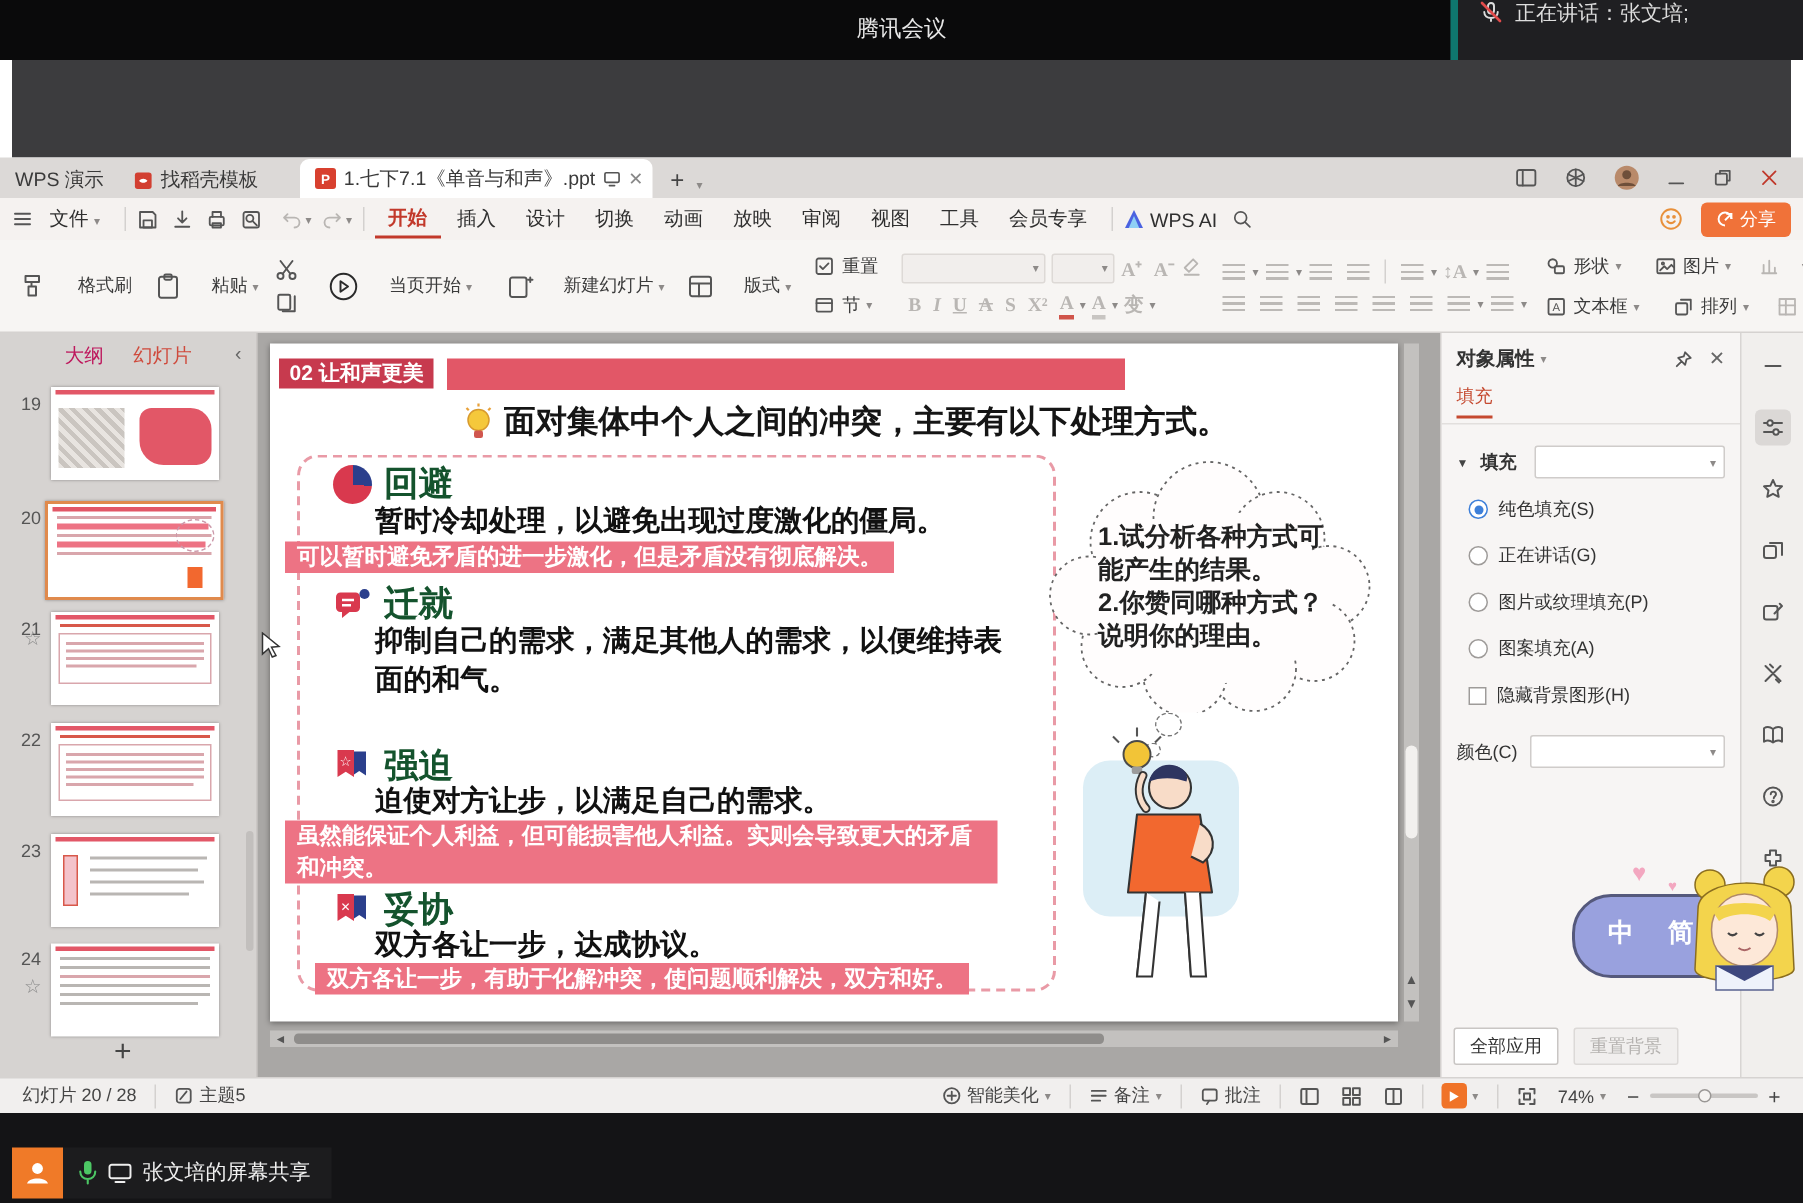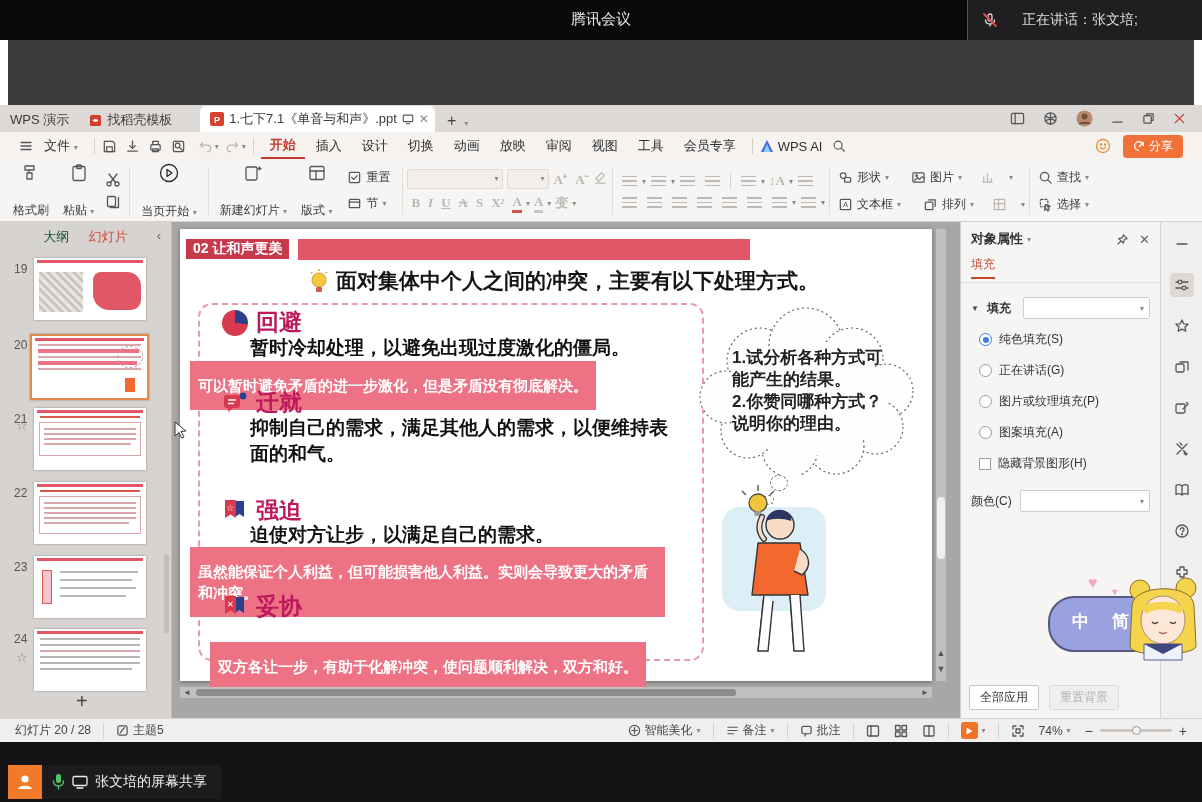--- a/index.html
+++ b/index.html
@@ -6,41 +6,41 @@
   html,body{background:#777}
   .screen{position:relative;width:1202px;height:802px;background:#fff;overflow:hidden;
     font-family:"Liberation Sans","DejaVu Sans",sans-serif;color:#333}
   .abs{position:absolute}
   .row{display:flex;align-items:center}
   svg.i{stroke:#555;fill:none;stroke-width:1.3;stroke-linecap:round;stroke-linejoin:round}
   svg.ig{stroke:#b9b6b3}
   
   .meet-bar{position:absolute;left:0;top:0;width:1202px;height:40px;background:#0a0a0b}
   .meet-title{position:absolute;left:0;right:0;top:10px;text-align:center;color:#e8e8e8;font-size:15px}
-  .meet-right{position:absolute;right:0;top:0;width:235px;height:40px;background:#1f1f22;display:flex;align-items:center;gap:24px;padding-left:14px;border-left:1px solid #0f766e}
+  .meet-right{position:absolute;right:0;top:0;width:235px;height:40px;background:#1f1f22;display:flex;gap:8px;padding-left:14px;border-left:5px solid #0f766e}
   .meet-right span{color:#ddd;font-size:14px}
   .desk{position:absolute;left:0;top:40px;width:1202px;height:65px;background:#fff}
   .desk-dark{position:absolute;left:8px;top:0;width:1186px;height:65px;background:#3c3c3e}
   .bottom-black{position:absolute;left:0;top:742px;width:1202px;height:60px;background:#141416}
   .share-chip{position:absolute;left:8px;top:765px;height:34px;display:flex;align-items:stretch}
   .share-ava{width:34px;height:34px;background:#f07a28;display:flex;align-items:center;justify-content:center}
   .share-pill{background:#1c1c1e;display:flex;align-items:center;gap:7px;padding:0 14px 0 10px}
   .share-pill span{color:#f0f0f0;font-size:14px}
   
   .tabbar{position:absolute;left:0;top:105px;width:1202px;height:27px;background:#dcd9d7;display:flex;align-items:flex-end}
   .tab{display:flex;align-items:center;gap:5px;font-size:13px;color:#3a3a3a;padding:0 10px;height:24px}
   .tab.active{background:#fff;border-radius:6px 6px 0 0;height:26px;padding-right:6px}
   .winctl{position:absolute;right:0;top:0;height:27px;display:flex;align-items:center;gap:18px;padding-right:16px}
-  .menubar{position:absolute;left:0;top:132px;width:1202px;height:28px;background:#f5f2f0;display:flex;align-items:center;font-size:13px;color:#2f2f2f;gap:2px;padding:0 19px}
+  .menubar{position:absolute;left:0;top:132px;width:1202px;height:28px;background:#f5f2f0;display:flex;align-items:center;font-size:13px;color:#2f2f2f;gap:2px;padding:0 8px}
   .mtab{padding:3px 9px;cursor:default}
   .mtab.on{color:#c2392b;font-weight:bold;border-bottom:2px solid #c2392b}
   .vsep{width:1px;height:16px;background:#d4d1cf;margin:0 5px}
   .share-btn{display:flex;align-items:center;gap:4px;background:#f07239;color:#fff;font-size:12px;padding:3px 10px;border-radius:4px}
   .ribbon{position:absolute;left:0;top:160px;width:1202px;height:62px;background:#f7f5f3;border-bottom:1px solid #d5d2d0;display:flex;align-items:center;padding:0 6px}
-  .rb{display:flex;flex-direction:column;align-items:center;justify-content:center;gap:19px;font-size:12px;color:#3b3b3b;padding:2px 7px;white-space:nowrap}
+  .rb{display:flex;flex-direction:row;align-items:center;justify-content:center;gap:19px;font-size:12px;color:#3b3b3b;padding:2px 7px;white-space:nowrap}
   .rs{display:flex;align-items:center;gap:4px;font-size:12px;color:#3b3b3b;white-space:nowrap;padding:2px 4px}
   .cv{font-size:8px;color:#8d8a88}
   .gsep{width:1px;height:48px;background:#e0ddda;margin:0 4px}
   .fontbox{width:96px;height:20px;border:1px solid #ddd9d6;background:#f1eeec;border-radius:2px;display:flex;align-items:center;justify-content:flex-end;padding:0 4px}
   .gl{font-size:13px;color:#b9b6b3;font-weight:bold;margin:0 4px;font-family:"Liberation Serif",serif}
   .lineico{width:15px;height:11px;background:repeating-linear-gradient(to bottom,#bcb9b6 0 1.5px,transparent 1.5px 4.5px);margin:0 5px}
   
   .thumb-panel{position:absolute;left:0;top:222px;width:172px;height:496px;background:#d6d3d1;border-right:1px solid #bfbcba}
   .tp-head{position:absolute;left:0;top:6px;width:100%;text-align:center;font-size:13px}
   .thumb-num{position:absolute;left:14px;font-size:12px;color:#555}
@@ -50,23 +50,23 @@
   .mini-line{height:2px;background:#d9a6ac;margin:3px 6px}
   .mini-line.g{background:#b9b6b3}
   .star{color:#8a8a8a;font-size:13px}
   
   .canvas{position:absolute;left:172px;top:222px;width:788px;height:496px;background:#a9a7a5}
   .slide{position:absolute;left:8px;top:7px;width:752px;height:452px;background:#fff;box-shadow:0 1px 4px rgba(0,0,0,.4)}
   .banner-label{position:absolute;left:6px;top:10px;background:#c73a4e;color:#fff;font-weight:bold;font-size:14px;padding:1px 7px}
   .banner-bar{position:absolute;left:118px;top:10px;width:452px;height:21px;background:#e25767}
   .headline{position:absolute;left:128px;top:38px;display:flex;align-items:center;gap:6px;font-size:21px;font-weight:800;color:#151515}
   .dash-box{position:absolute;left:18px;top:74px;width:506px;height:358px;border:2px dashed #e99aa6;border-radius:14px}
-  .it-title{position:absolute;display:flex;align-items:center;gap:8px;font-size:23px;font-weight:900;color:#be185d}
+  .it-title{position:absolute;display:flex;align-items:center;gap:8px;font-size:23px;font-weight:900;color:#14532d}
   .it-desc{position:absolute;font-family:"Liberation Serif","DejaVu Serif",serif;font-size:19px;font-weight:bold;color:#111;line-height:1.35}
-  .it-note{position:absolute;background:#ed7384;color:#fff;font-size:15px;font-weight:bold;padding:14px 8px;line-height:1.4;width:max-content;max-width:520px}
+  .it-note{position:absolute;background:#ed7384;color:#fff;font-size:15px;font-weight:bold;padding:0 8px;line-height:1.4;width:max-content;max-width:520px}
   .bubble-text{position:absolute;font-size:17px;font-weight:800;color:#222;line-height:1.3}
   .tailc{position:absolute;border:1.5px dashed #777;border-radius:50%;background:#fff}
   .vscroll{position:absolute;left:764px;top:7px;width:10px;height:452px;background:#c3c1bf}
   .vthumb{position:absolute;left:1px;width:8px;background:#f2f0ee;border-radius:4px}
   .hscroll{position:absolute;left:8px;top:465px;width:752px;height:11px;background:#c3c1bf;display:flex;align-items:center}
   .hthumb{position:absolute;left:16px;width:540px;height:7px;background:#8f8d8b;border-radius:3px;top:2px}
   .navbtn{position:absolute;left:762px;width:14px;height:14px;color:#555;font-size:9px;display:flex;align-items:center;justify-content:center}
   .notes-bar{position:absolute;left:172px;top:700px;width:788px;height:18px;background:#f0eeec;border-top:1px solid #d8d5d3;font-size:12px;color:#9b9896;padding-left:10px;display:flex;align-items:center}
   
   .props{position:absolute;left:960px;top:222px;width:200px;height:496px;background:#f7f5f4;border-left:1px solid #d3d0ce;font-size:12px;color:#333}
@@ -425,21 +425,21 @@
             <path d="M8 8l5 2-2.2 1L12 13.5 10.5 15l-1.2-2.5L7 14z"></path>
           </svg>
         <span>选择</span>
           <span class="cv">▾</span>
       </div>
     </div>
   </div>
 
   <div class="thumb-panel">
     <div class="tp-head">
-      <span style="color:#14532d;margin-right:16px">大纲</span>
+      <span style="color:#be185d;margin-right:16px">大纲</span>
       <span style="color:#cf4a3c">幻灯片</span>
       <span style="position:absolute;right:10px;color:#666">‹</span>
     </div>
     <div class="thumb-num" style="top:40px">19</div>
     <div class="thumb-box" style="top:36px">
       <div class="mini-bar"></div>
       <div style="position:absolute;right:5px;top:14px;width:48px;height:38px;background:#e25767;border-radius:8px 14px 10px 16px"></div>
       <div style="position:absolute;left:5px;top:14px;width:44px;height:40px;background:repeating-linear-gradient(45deg,#e8e4e0 0 3px,#cac5c0 3px 6px)"></div>
     </div>
     <div class="thumb-num" style="top:116px">20</div>
@@ -545,20 +545,21 @@
       <div class="it-note" style="left:10px;top:318px;max-width:475px">虽然能保证个人利益，但可能损害他人利益。实则会导致更大的矛盾和冲突。</div>
 
       <div class="it-title" style="left:42px;top:362px">
         <svg width="26" height="26" viewBox="0 0 26 26">
           <path d="M13 3h9v16l-4.5-3L13 19z" fill="#2b3f8c"></path>
             <path d="M3 2h11v18l-5.5-3.5L3 20z" fill="#d9394e"></path>
           <text x="8.3" y="13" font-size="8" fill="#fff" text-anchor="middle">✕</text>
         </svg>
         <span>妥协</span>
       </div>
+      <div class="it-desc" style="left:70px;top:389px">双方各让一步，达成协议。</div>
       <div class="it-note" style="left:30px;top:413px">双方各让一步，有助于化解冲突，使问题顺利解决，双方和好。</div>
 
       <svg class="abs" style="left:518px;top:74px" width="220" height="172" viewBox="0 0 220 172">
         <g fill="#fffdfd" stroke="#666" stroke-width="1.2" stroke-dasharray="2 3">
           <circle cx="62" cy="58" r="33"></circle>
             <circle cx="108" cy="42" r="37"></circle>
             <circle cx="154" cy="56" r="31"></circle>
           <circle cx="188" cy="88" r="27"></circle>
             <circle cx="178" cy="124" r="27"></circle>
             <circle cx="138" cy="143" r="28"></circle>

